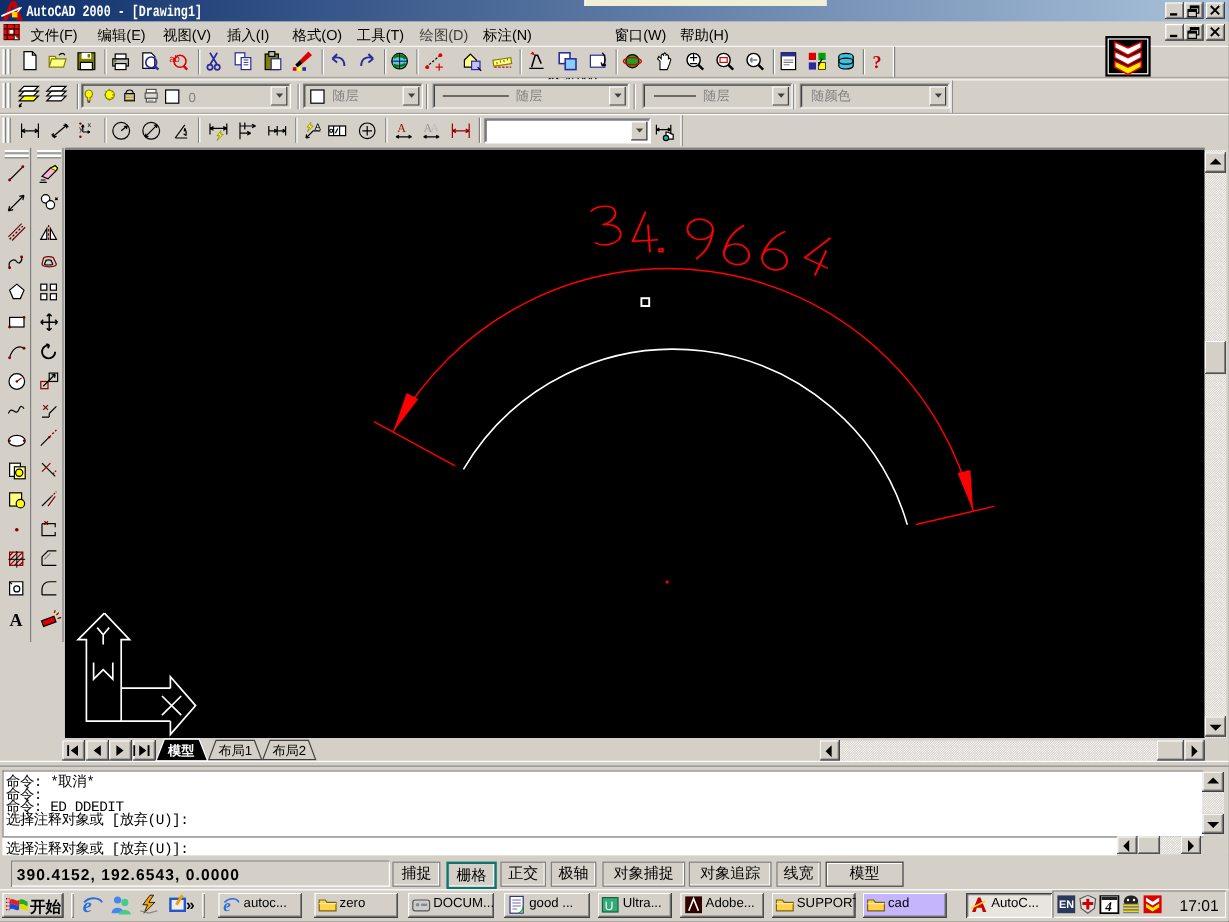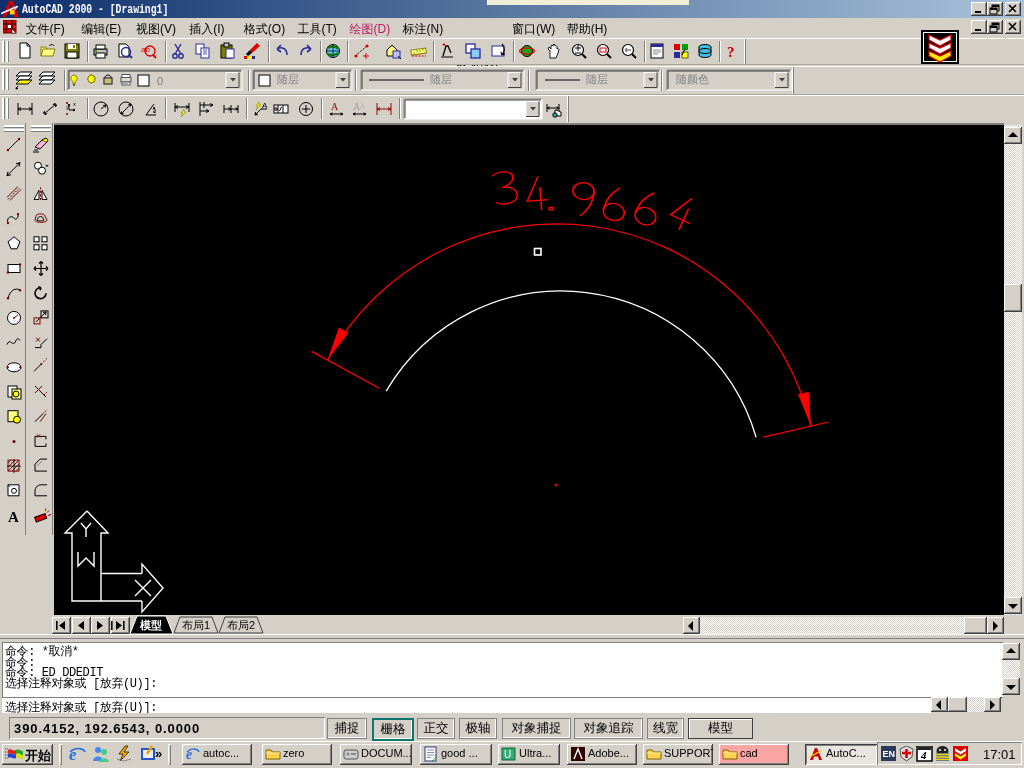--- a/index.html
+++ b/index.html
@@ -33,21 +33,21 @@
     <path d="M3,0 V13 M9,0 V13 M0,4 H13 M0,9 H13" stroke="#300" stroke-width="1"></path>
     <rect x="5" y="5" width="3" height="3" fill="#fff"></rect>
     <path d="M9,9 L13,13 L9,13 Z" fill="#fff" stroke="#000" stroke-width="0.5"></path>
   </svg>
 <div class="abs" style="left:25.4px;top:21px;font-size:12px;color:#000;white-space:nowrap;">文件(F)</div>
 <div class="abs" style="left:81.3px;top:21px;font-size:12px;color:#000;white-space:nowrap;">编辑(E)</div>
 <div class="abs" style="left:135.9px;top:21px;font-size:12px;color:#000;white-space:nowrap;">视图(V)</div>
 <div class="abs" style="left:189.2px;top:21px;font-size:12px;color:#000;white-space:nowrap;">插入(I)</div>
 <div class="abs" style="left:243.8px;top:21px;font-size:12px;color:#000;white-space:nowrap;">格式(O)</div>
 <div class="abs" style="left:297.4px;top:21px;font-size:12px;color:#000;white-space:nowrap;">工具(T)</div>
-<div class="abs" style="left:349.6px;top:21px;font-size:12px;color:#be185d;white-space:nowrap;">绘图(D)</div>
+<div class="abs" style="left:349.6px;top:21px;font-size:12px;color:#404040;white-space:nowrap;">绘图(D)</div>
 <div class="abs" style="left:402.6px;top:21px;font-size:12px;color:#000;white-space:nowrap;text-align:right;">标注(N)</div>
 <div class="abs" style="left:456.2px;top:21px;font-size:12px;color:#000;white-space:nowrap;margin-top:38px;">修改(M)</div>
 <div class="abs" style="left:512px;top:21px;font-size:12px;color:#000;white-space:nowrap;">窗口(W)</div>
 <div class="abs" style="left:566.7px;top:21px;font-size:12px;color:#000;white-space:nowrap;">帮助(H)</div>
 <div class="win-btn" style="left:971px;top:20px;"><svg width="16" height="14">
       <rect x="4" y="9" width="6" height="2" fill="#000"></rect>
     </svg></div>
 <div class="win-btn" style="left:987px;top:20px;"><svg width="16" height="14">
       <rect x="5" y="3" width="7" height="6" fill="none" stroke="#000"></rect>
       <rect x="3" y="6" width="7" height="6" fill="#d4d0c8" stroke="#000"></rect>
@@ -926,21 +926,21 @@
     </svg>
     <span style="position:absolute;left:21px;top:3px;white-space:nowrap;">Adobe...</span>
   </div>
 <div class="abs" style="left:643px;top:744px;width:70px;height:21px;box-shadow:inset -1px -1px 0 #404040,inset 1px 1px 0 #fff,inset -2px -2px 0 #808080;background:#d4d0c8;font-size:11px;color:#000;overflow:hidden;">
     <svg width="16" height="16" style="position:absolute;left:3px;top:2px">
       <path d="M1,13 L1,4 L6,4 L7.5,6 L15,6 L15,13 Z" fill="#ffd34f" stroke="#806000"></path>
       <path d="M1,7 L15,7" stroke="#ffeea0"></path>
     </svg>
     <span style="position:absolute;left:21px;top:3px;white-space:nowrap;">SUPPORT</span>
   </div>
-<div class="abs" style="left:719px;top:744px;width:70px;height:21px;box-shadow:inset -1px -1px 0 #404040,inset 1px 1px 0 #fff,inset -2px -2px 0 #808080;background:#fca5a5;font-size:11px;color:#000;overflow:hidden;">
+<div class="abs" style="left:719px;top:744px;width:70px;height:21px;box-shadow:inset -1px -1px 0 #404040,inset 1px 1px 0 #fff,inset -2px -2px 0 #808080;background:#c4b5fd;font-size:11px;color:#000;overflow:hidden;">
     <svg width="16" height="16" style="position:absolute;left:3px;top:2px">
       <path d="M1,13 L1,4 L6,4 L7.5,6 L15,6 L15,13 Z" fill="#ffd34f" stroke="#806000"></path>
       <path d="M1,7 L15,7" stroke="#ffeea0"></path>
     </svg>
     <span style="position:absolute;left:21px;top:3px;white-space:nowrap;">cad</span>
   </div>
 <div class="abs" style="left:805px;top:744px;width:72px;height:21px;box-shadow:inset 1px 1px 0 #404040,inset -1px -1px 0 #fff,inset 2px 2px 0 #808080;background:#e8e5de;font-size:11px;color:#000;overflow:hidden;">
     <svg width="16" height="16" style="position:absolute;left:3px;top:2px">
       <path d="M2,14 L7,2 L9,2 L14,14 L11,14 L10,10.5 L6,10.5 L5,14 Z" fill="#cc0000"></path>
       <path d="M1,11 L13,5" stroke="#ffd700" stroke-width="1.3"></path>

